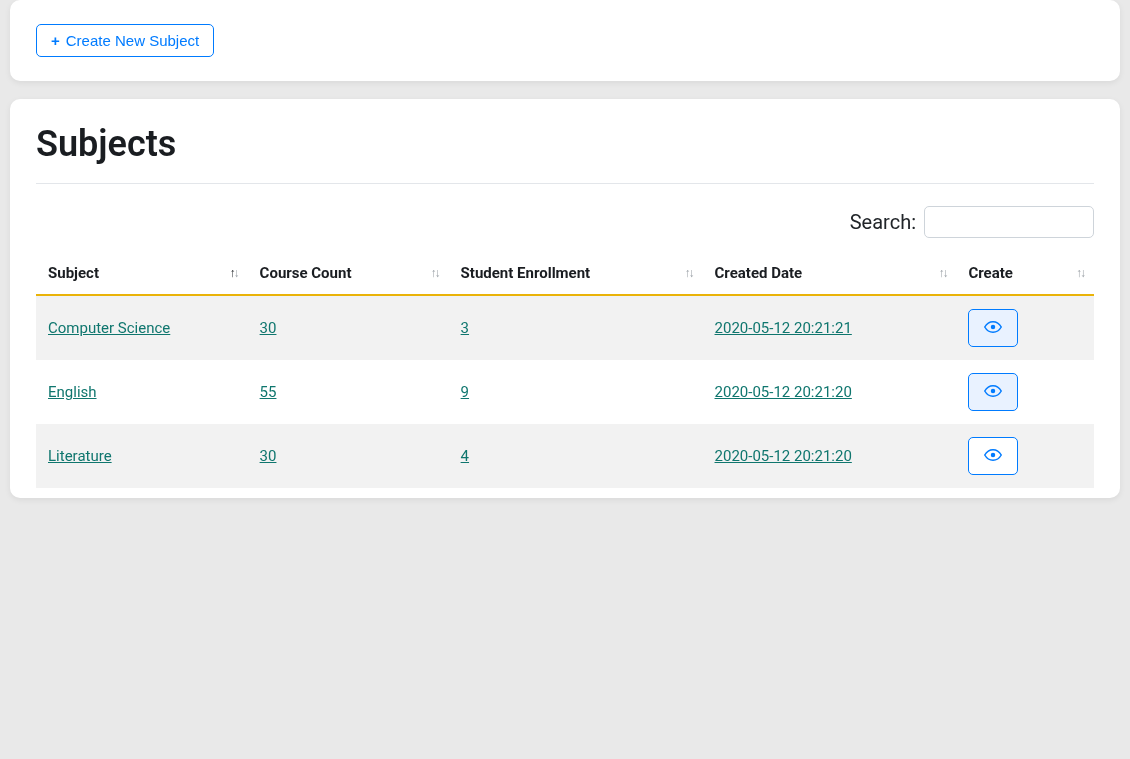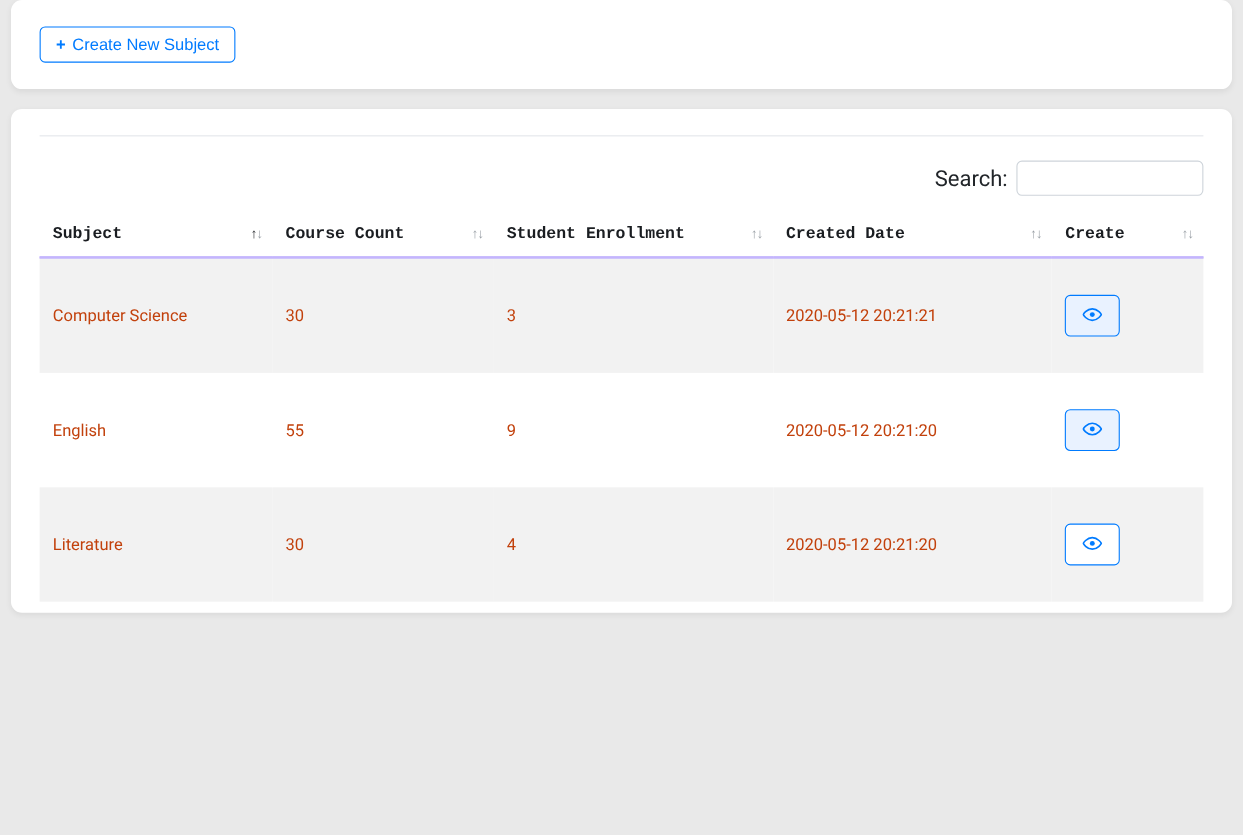--- a/index.html
+++ b/index.html
@@ -66,42 +66,42 @@
   }
   table.data-table {
     width: 100%;
     border-collapse: collapse;
     font-size: 15px;
   }
   table.data-table thead th {
     text-align: left;
     font-weight: 700;
     padding: 12px 12px;
-    border-bottom: 2px solid #c4b5fd;
+    border-bottom: 2px solid #eab308;
     position: relative;
     color: #1a1d21;
     vertical-align: middle;
-    font-family: Liberation Mono, monospace;
   }
   .sort-icons {
     position: absolute;
     right: 10px;
     top: 50%;
     transform: translateY(-50%);
     color: #9aa0a6;
     font-size: 12px;
     letter-spacing: -2px;
   }
   .sort-icons .up, .sort-icons .down { display:inline-block; }
   .sort-icons .active { color: #1a1d21; }
   table.data-table tbody tr:nth-child(odd) { background: #f2f2f2; }
   table.data-table tbody td {
-    padding: 33px 12px;
-    color: #c2410c;
+    padding: 13px 12px;
+    color: #0f766e;
     vertical-align: middle;
+    text-decoration: underline;
   }
   .btn-view {
     display: inline-flex;
     align-items: center;
     justify-content: center;
     width: 50px;
     height: 38px;
     border: 1px solid #007bff;
     background: #fff;
     border-radius: 5px;
@@ -117,20 +117,21 @@
 
 <div class="card card-top">
   <button class="btn-outline">
     <span class="plus-icon">+</span>
     <span>Create New Subject</span>
   </button>
 </div>
 
 <div class="card">
   <div class="card-body">
+    <h1 class="page-title">Subjects</h1>
     <hr class="divider">
 
     <div class="search-row">
       <label for="search-input">Search:</label>
       <input id="search-input" type="text" value="" style="">
     </div>
 
     <table class="data-table">
       <thead>
         <tr>

